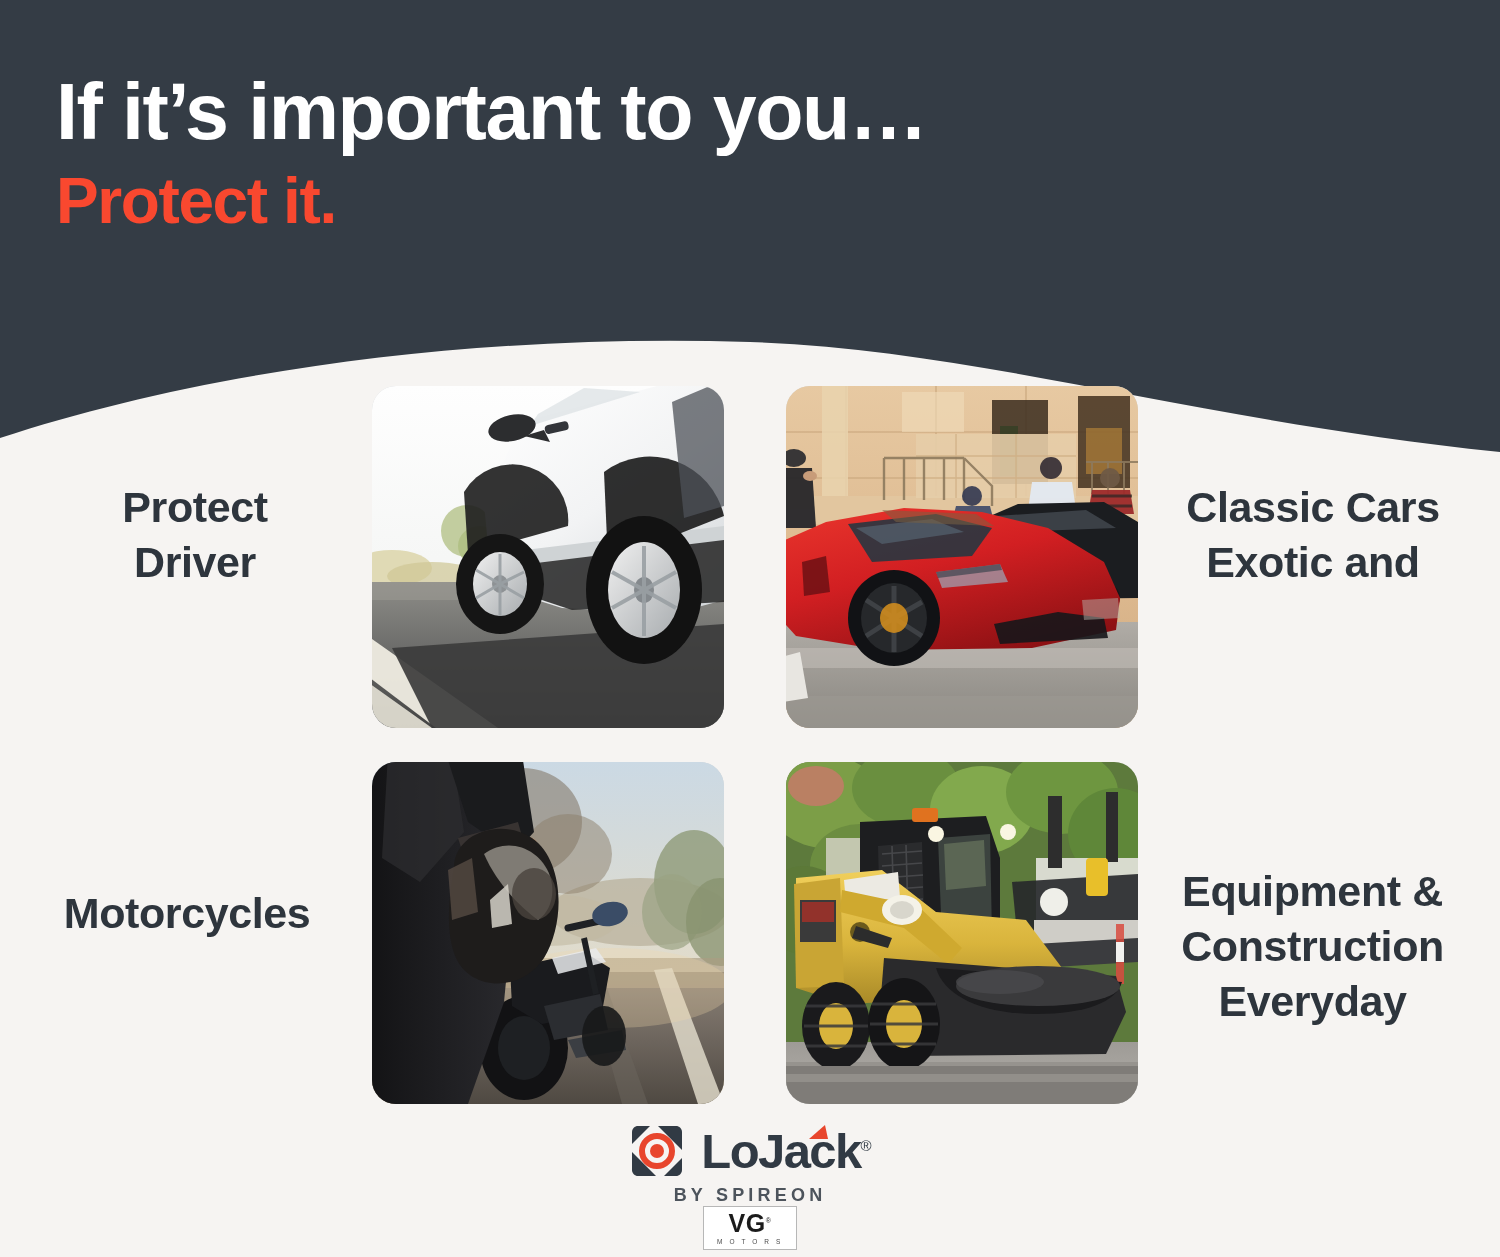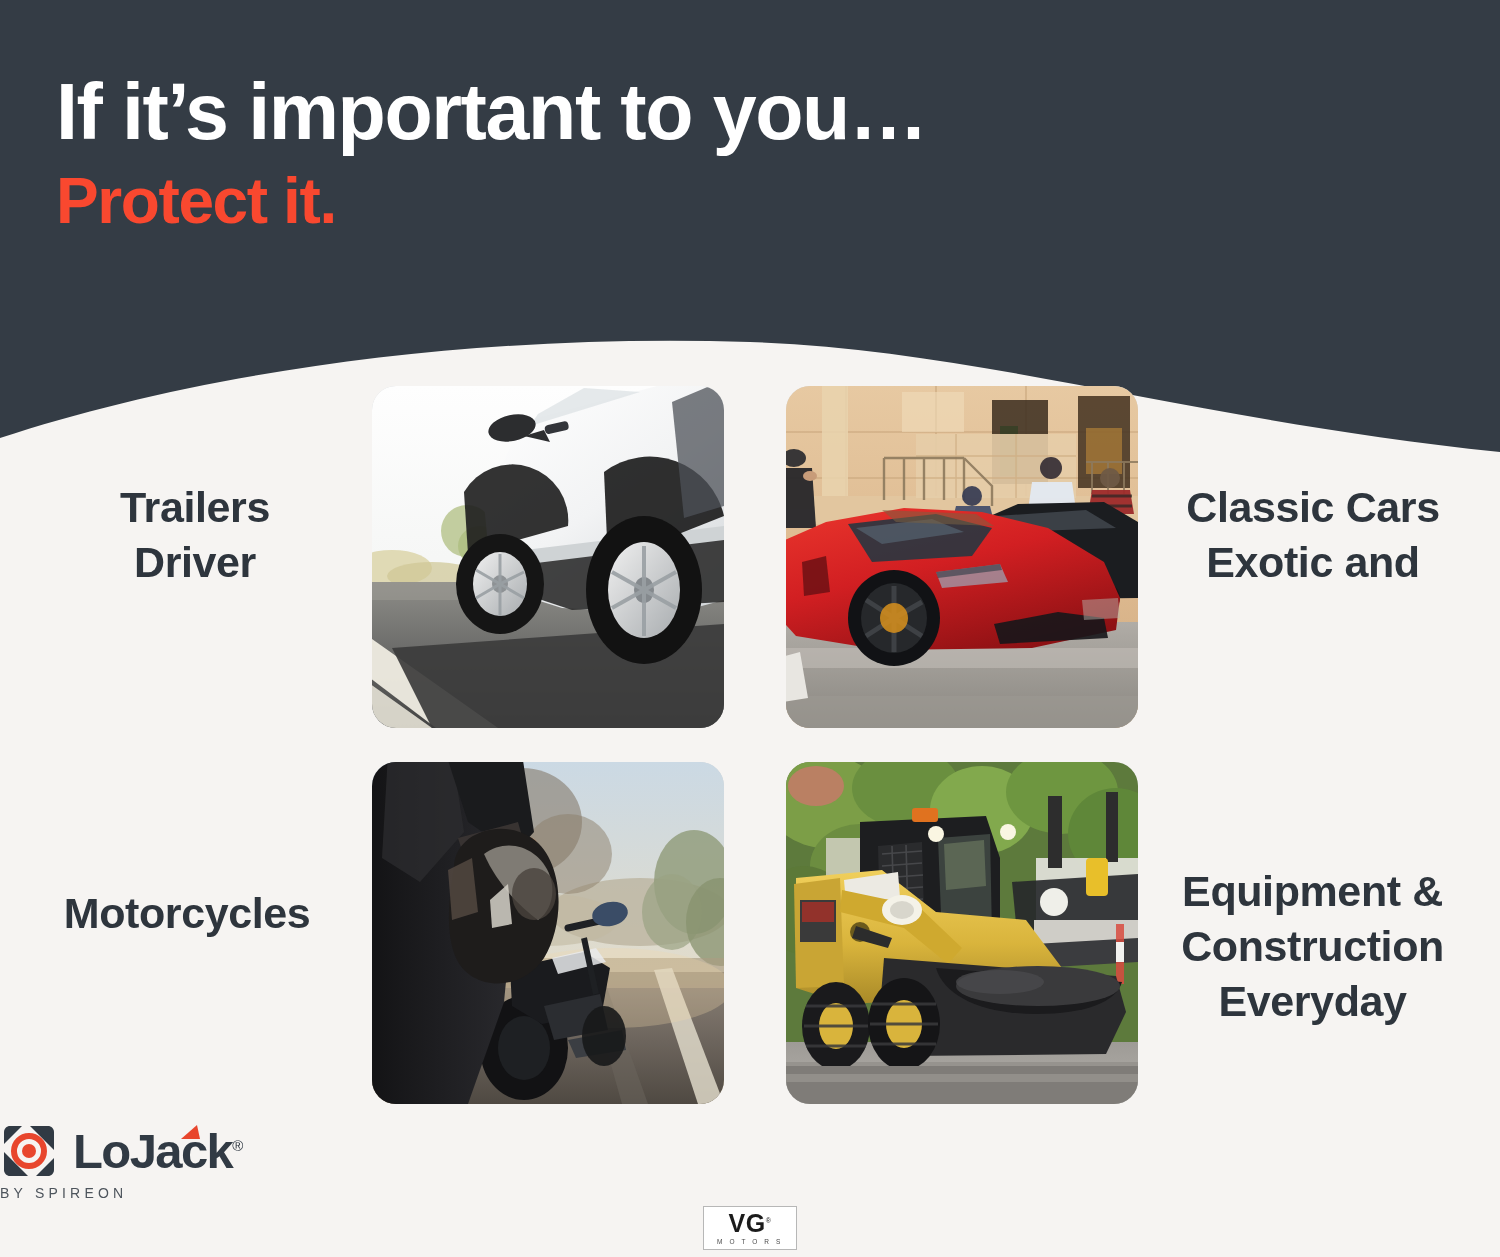--- a/index.html
+++ b/index.html
@@ -98,21 +98,21 @@
 
   
   .lojack {
     position: absolute;
     left: 0;
     top: 1122px;
     width: 1500px;
     z-index: 5;
     display: flex;
     flex-direction: column;
-    align-items: flex-start;
+    align-items: center;
   }
   .lojack-row {
     display: flex;
     align-items: center;
     gap: 15px;
   }
   .lojack-word {
     font-size: 49px;
     font-weight: bold;
     color: #313a44;
@@ -122,24 +122,24 @@
   }
   .lojack-reg {
     font-size: 15px;
     color: #313a44;
     vertical-align: super;
     font-weight: normal;
     letter-spacing: 0;
   }
   .lojack-sub {
     margin-top: 5px;
-    font-size: 14px;
+    font-size: 18px;
     color: #4d545c;
     letter-spacing: 4.2px;
-    font-weight: normal;
+    font-weight: bold;
   }
 
   
   .vg {
     position: absolute;
     left: 0;
     top: 1206px;
     width: 1500px;
     z-index: 5;
     display: flex;
@@ -181,21 +181,21 @@
   </div>
 
   <div class="headline-wrap">
     <div class="headline-line1">If it’s important to you…</div>
     <div class="headline-line2">Protect it.</div>
   </div>
 
   <div class="grid">
 
     <div class="label label-tl">
-      <div>Trailers</div>
+      <div>Protect</div>
       <div>Driver</div>
     </div>
 
     <div class="label label-tr">
       <div>Classic Cars</div>
       <div>Exotic and</div>
     </div>
 
     <div class="label label-bl">
       <div>Motorcycles</div>

